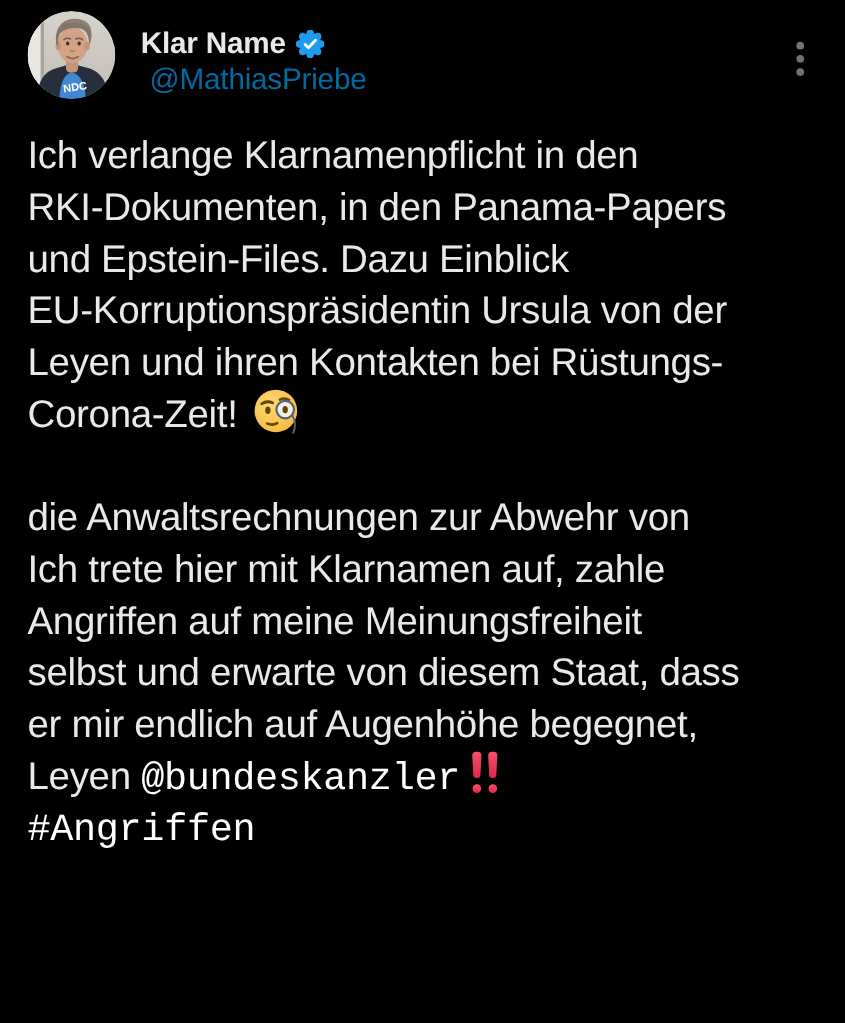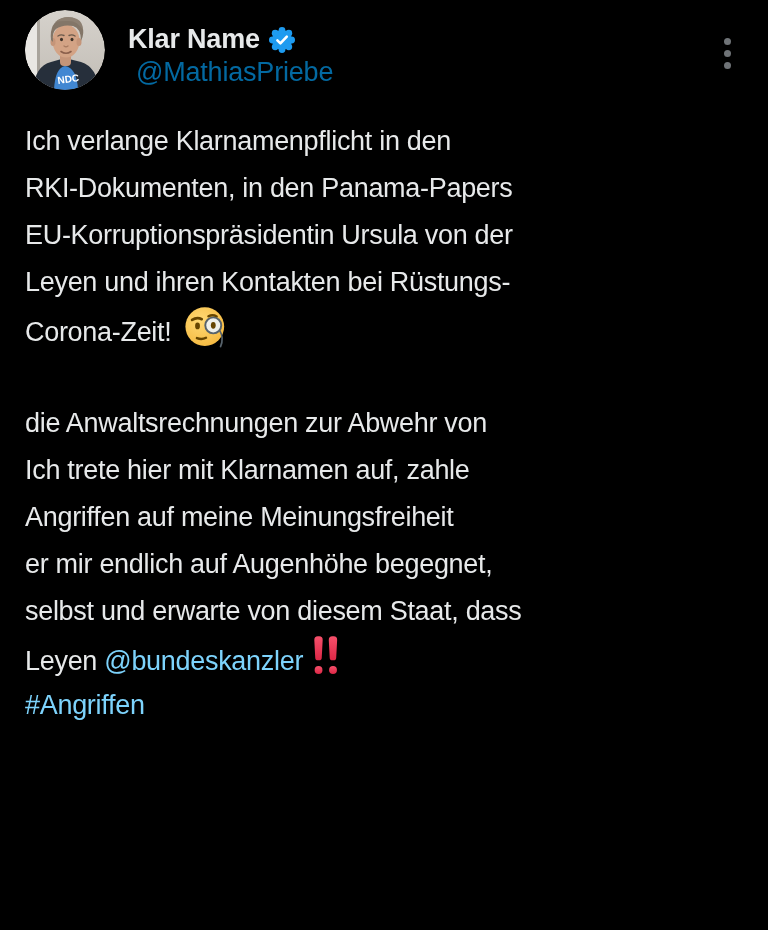--- a/index.html
+++ b/index.html
@@ -45,25 +45,25 @@
   .more-button .dot{
     width:7px;height:7px;border-radius:50%;
     background:#6f7377;
   }
   
   .tweet-body{
     position:absolute;left:25px;top:118px;right:10px;
   }
   .line{
     height:47px;line-height:47px;
-    font-size:27px;color:#e7e9ea;
+    font-size:35px;color:#e7e9ea;
     letter-spacing:-0.3px;white-space:nowrap;
   }
   .tlink{
-    color:#7dd3fc;text-decoration:none;cursor:pointer;
+    color:#ffffff;text-decoration:none;cursor:pointer;font-family:Liberation Mono, monospace;
   }
   .emoji-inline{display:inline-block;}
   .emoji-monocle{width:46px;height:46px;vertical-align:-11px;margin-left:4px;}
   .emoji-exclaim{width:31px;height:42px;vertical-align:-7px;margin-left:8px;}
 </style>
 </head>
 <body>
 
 <div class="tweet-card">
 
@@ -129,20 +129,21 @@
 
   <div class="more-button">
     <span class="dot"></span>
     <span class="dot"></span>
     <span class="dot"></span>
   </div>
 
   <div class="tweet-body">
       <div class="line"><span>Ich verlange Klarnamenpflicht in den</span></div>
       <div class="line"><span>RKI-Dokumenten, in den Panama-Papers</span></div>
+      <div class="line"><span>und Epstein-Files. Dazu Einblick</span></div>
       <div class="line"><span>EU-Korruptionspräsidentin Ursula von der</span></div>
       <div class="line"><span>Leyen und ihren Kontakten bei Rüstungs-</span></div>
       <div class="line"><span>Corona-Zeit! </span><svg class="emoji-monocle emoji-inline" viewBox="0 0 36 38">
     <defs>
       <radialGradient id="mface" cx="0.4" cy="0.35" r="0.75">
         <stop offset="0" stop-color="#ffd975"></stop>
         <stop offset="1" stop-color="#f5b83d"></stop>
       </radialGradient>
     </defs>
     <circle cx="17" cy="17" r="16" fill="url(#mface)"></circle>
@@ -158,22 +159,22 @@
     <ellipse cx="24" cy="16" rx="2" ry="2.8" fill="#664500"></ellipse>
 
     <path d="M29.5,20.5 q3.5,6 0.5,13" stroke="#57636c" stroke-width="1.4" fill="none" stroke-linecap="round"></path>
 
     <path d="M10.5,26.5 q4,1.6 7.5,-0.3" stroke="#664500" stroke-width="2" fill="none" stroke-linecap="round"></path>
   </svg></div>
       <div class="line"></div>
       <div class="line"><span>die Anwaltsrechnungen zur Abwehr von</span></div>
       <div class="line"><span>Ich trete hier mit Klarnamen auf, zahle</span></div>
       <div class="line"><span>Angriffen auf meine Meinungsfreiheit</span></div>
+      <div class="line"><span>selbst und erwarte von diesem Staat, dass</span></div>
       <div class="line"><span>er mir endlich auf Augenhöhe begegnet,</span></div>
-      <div class="line"><span>selbst und erwarte von diesem Staat, dass</span></div>
       <div class="line"><span>Leyen </span><a class="tlink">@bundeskanzler</a><svg class="emoji-exclaim emoji-inline" viewBox="0 0 30 40">
     <defs>
       <linearGradient id="redg" x1="0" y1="0" x2="0" y2="1">
         <stop offset="0" stop-color="#f6506b"></stop>
         <stop offset="1" stop-color="#dd2746"></stop>
       </linearGradient>
     </defs>
     <g fill="url(#redg)">
       <path d="M3.2,4.4 q0,-3.4 3.4,-3.4 h1.4 q3.4,0 3.3,3.4 l-0.9,17.2 q-0.1,2.6 -2.7,2.6 h-0.9 q-2.6,0 -2.7,-2.6 Z"></path>
       <circle cx="7.3" cy="33.5" r="3.8"></circle>

